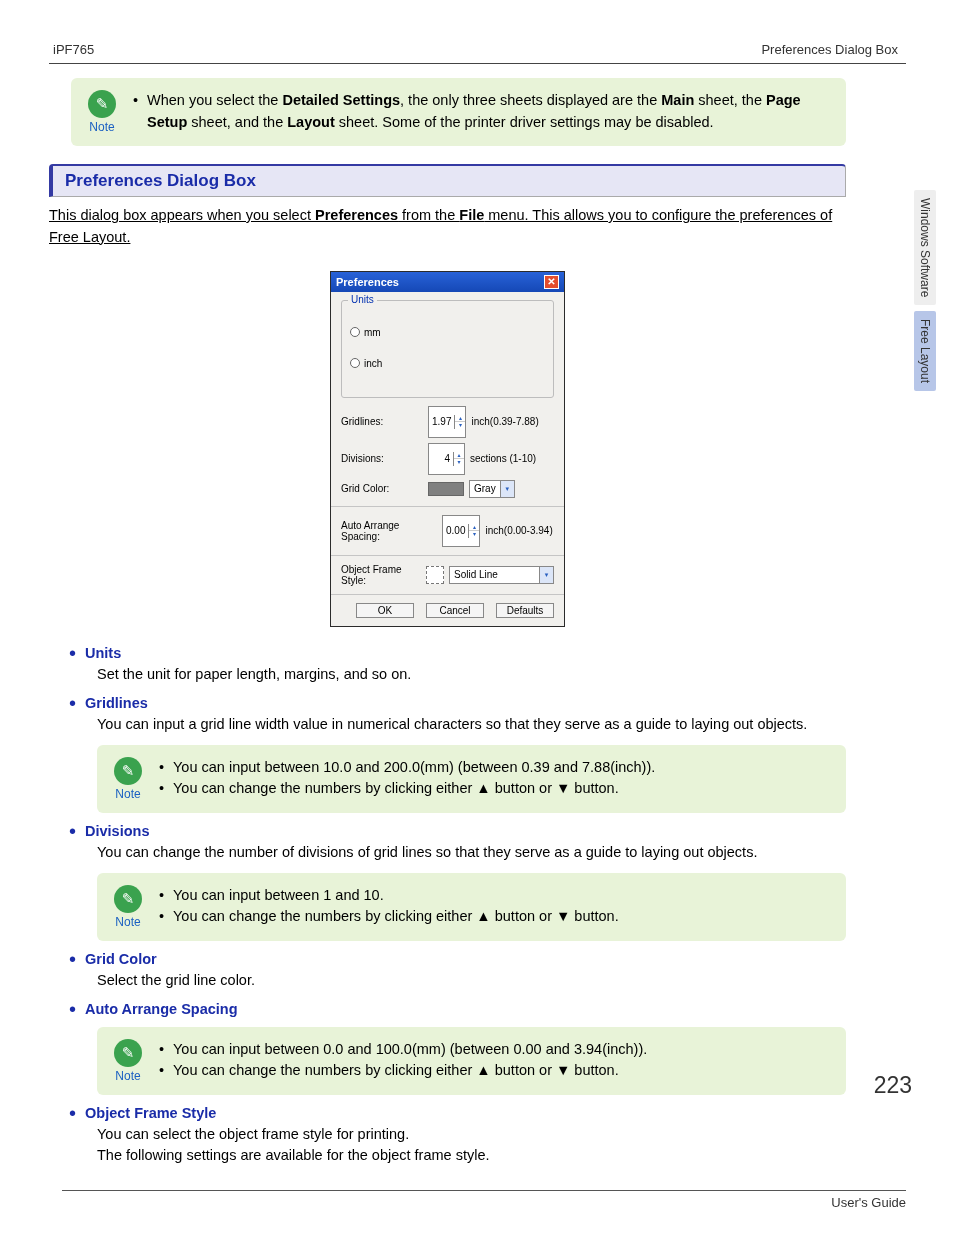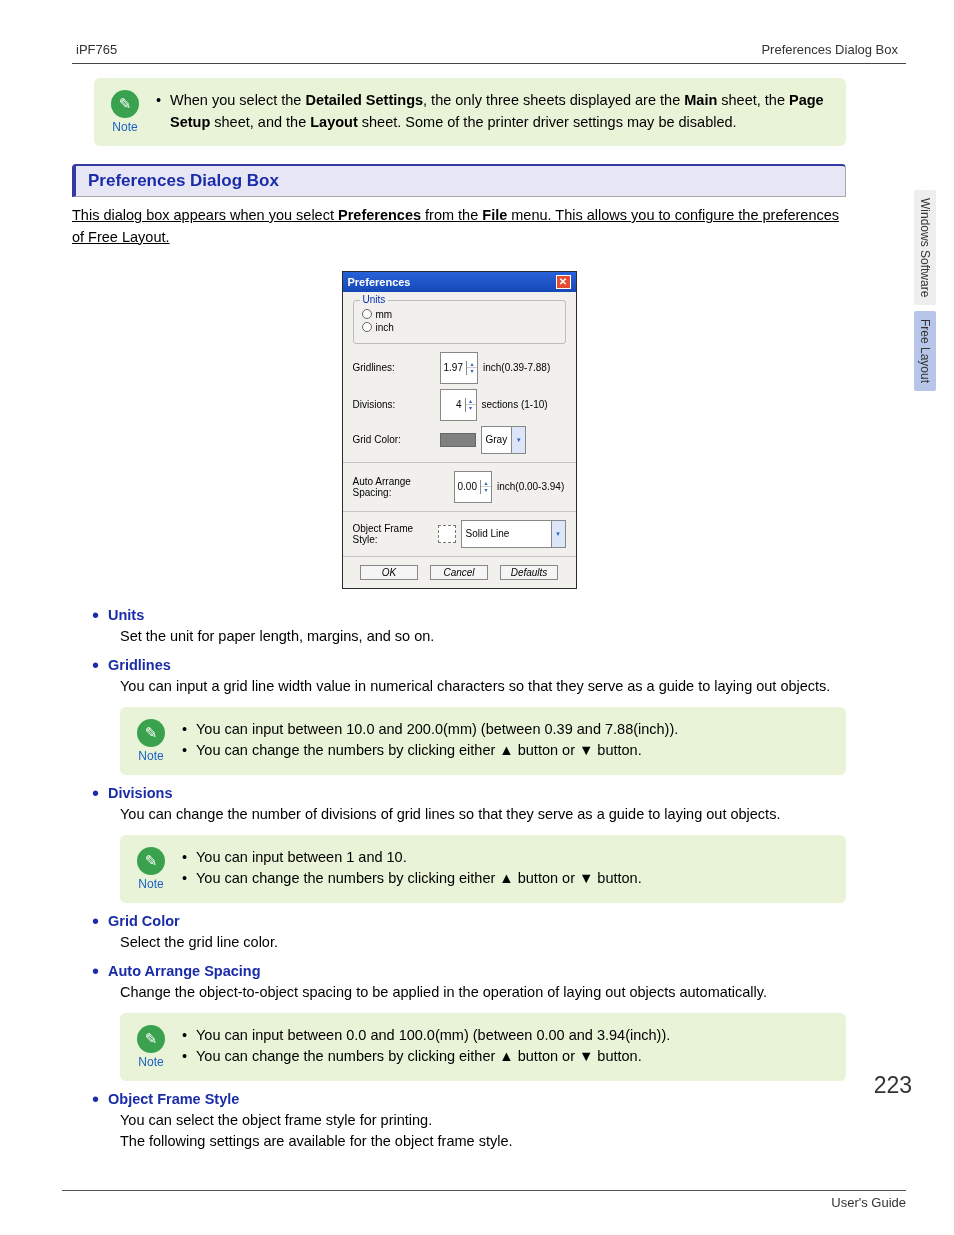--- a/index.html
+++ b/index.html
@@ -1,17 +1,17 @@
 <!DOCTYPE html>
 <html><head>
 <meta charset="utf-8">
 <style>
   * { box-sizing: border-box; margin: 0; padding: 0; }
   html, body { width: 954px; height: 1235px; background: #fff; font-family: Arial, Helvetica, sans-serif; font-size: 14.5px; color: #000; }
-  .page { position: relative; width: 954px; height: 1235px; padding: 42px 48px 0 72px; }
+  .page { position: relative; width: 954px; height: 1235px; padding: 42px 48px 0 49px; }
   .header-row { display: flex; justify-content: space-between; font-size: 13px; color: #333; padding: 0 8px 6px 4px; }
   hr.rule { border: none; border-top: 1px solid #444; margin-bottom: 14px; }
 
   
   .note { background: #e8f3d8; border-radius: 6px; padding: 12px 14px 12px 14px; display: flex; gap: 14px; align-items: flex-start; margin-bottom: 18px; }
   .note-icon { display: flex; flex-direction: column; align-items: center; width: 34px; flex-shrink: 0; }
   .note-icon .pencil { width: 28px; height: 28px; border-radius: 50%; background: #3aa24e; display: flex; align-items: center; justify-content: center; color: #fff; font-size: 15px; }
   .note-icon .lbl { color: #1b60c2; font-size: 12px; margin-top: 2px; }
   .note ul { list-style: none; }
   .note li { padding-left: 14px; position: relative; line-height: 1.5; }
@@ -25,36 +25,36 @@
   .content { padding-right: 60px; }
 
   
   .shot-wrap { display:flex; justify-content:center; margin-bottom: 18px; }
   .shot { width: 235px; font-size: 10px; border: 1px solid #2b2b2b; background: #f1f0ed; color: #000; }
   .shot-title { background: linear-gradient(#2862d8,#1548b6); color: #fff; padding: 3px 5px; display: flex; justify-content: space-between; align-items: center; font-size: 11px; font-weight: bold; }
   .shot-title .close { background: #e34d2e; color: #fff; width: 15px; height: 14px; display: flex; align-items: center; justify-content: center; border: 1px solid #fff; font-size: 10px; }
   .shot-body { padding: 8px 10px; }
   .fieldset { border: 1px solid #bdbdbd; border-radius: 3px; padding: 6px 8px 8px; margin-bottom: 8px; position: relative; }
   .fieldset .legend { position: absolute; top: -7px; left: 6px; background: #f1f0ed; padding: 0 3px; color: #0030b0; font-size: 10px; }
-  .radio-row { display: flex; align-items: center; gap: 4px; margin: 2px 0; }
+  .radio-row { display: flex; align-items: center; gap: 4px; margin: 20px 0; }
   .radio-row .radio { width: 10px; height: 10px; border: 1px solid #666; border-radius: 50%; background: #fff; }
   .formrow { display: flex; align-items: center; gap: 5px; margin: 5px 0; }
   .formrow .lab { width: 82px; }
   .spin { display:inline-flex; align-items:center; border: 1px solid #888; background:#fff; height:32px; }
   .spin .val { padding: 0 3px; min-width:24px; text-align:right; font-size:10px; }
   .spin .arrows { width: 11px; border-left:1px solid #888; display:flex; flex-direction:column; }
   .spin .arrows div { height:7px; font-size:6px; line-height:6px; text-align:center; color:#2b61c0; border-bottom:1px solid #ccc; }
   .spin .arrows div:last-child { border:none; }
   .color-swatch { width: 36px; height: 14px; background: #808080; border: 1px solid #666; }
-  .combo { display:flex; align-items:center; border:1px solid #888; background:#fff; height:28px; }
+  .combo { display:flex; align-items:center; border:1px solid #888; background:#fff; height:18px; }
   .combo .txt { padding:0 4px; }
   .combo .arr { width:14px; height:100%; border-left:1px solid #888; background:#dce6f8; display:flex; align-items:center; justify-content:center; font-size:7px; color:#2b61c0; }
   .preview-box { width:18px; height:18px; border:1px dashed #777; background:#fff; flex-shrink:0; }
   .shot-sep { border:none; border-top:1px solid #c5c5c5; margin: 8px -10px; }
-  .btnrow { display:flex; gap:12px; justify-content:center;font-style:italic; }
+  .btnrow { display:flex; gap:12px; justify-content:flex-end; }
   .wbtn { border:1px solid #888; background:#f5f5f5; padding:1px 0; width:58px; text-align:center; font-size:10px; cursor:pointer; }
 
   
   .topic { margin: 0 0 10px 20px; }
   .topic-head { position: relative; padding-left: 16px; margin-bottom: 3px; }
   .topic-head::before { content:"•"; position:absolute; left:0; color:#1a2ca8; font-size:20px; line-height:16px; }
   .topic-head .chip { font-weight:bold; color:#1a2ca8; position:relative; display:inline-block; }
   .topic-head .chip::after { content:""; position:absolute; left:-2px; right:-62px; bottom:-2px; height:10px; background: linear-gradient(to right, rgba(190,218,240,0.95), rgba(190,218,240,0)); border-radius: 10px; z-index:-1; }
   .topic p { margin-left: 28px; line-height:1.45; }
 
@@ -216,21 +216,20 @@
     </div>
   </div>
 
   <div class="topic">
     <div class="topic-head"><span class="chip">Grid Color</span></div>
     <p>Select the grid line color.</p>
   </div>
 
   <div class="topic">
     <div class="topic-head"><span class="chip">Auto Arrange Spacing</span></div>
-    <p>Change the object-to-object spacing to be applied in the operation of laying out objects automatically.</p>
     <div class="note" style="margin:10px 0 10px 28px;">
       <div class="note-icon">
             <div class="pencil">✎</div>
             <div class="lbl">Note</div>
           </div>
       <ul>
         <li>You can input between 0.0 and 100.0(mm) (between 0.00 and 3.94(inch)).</li>
         <li>You can change the numbers by clicking either ▲ button or ▼ button.</li>
       </ul>
     </div>

